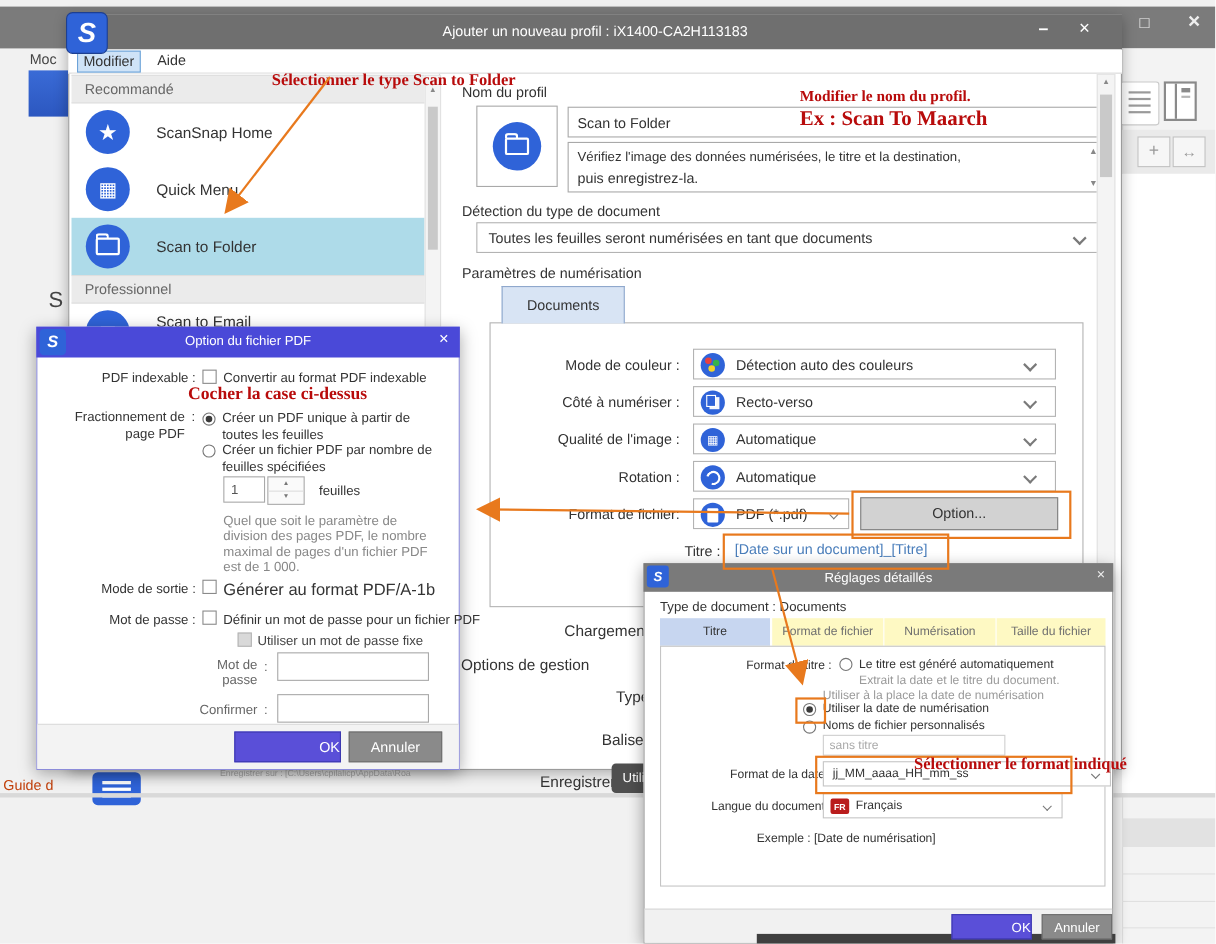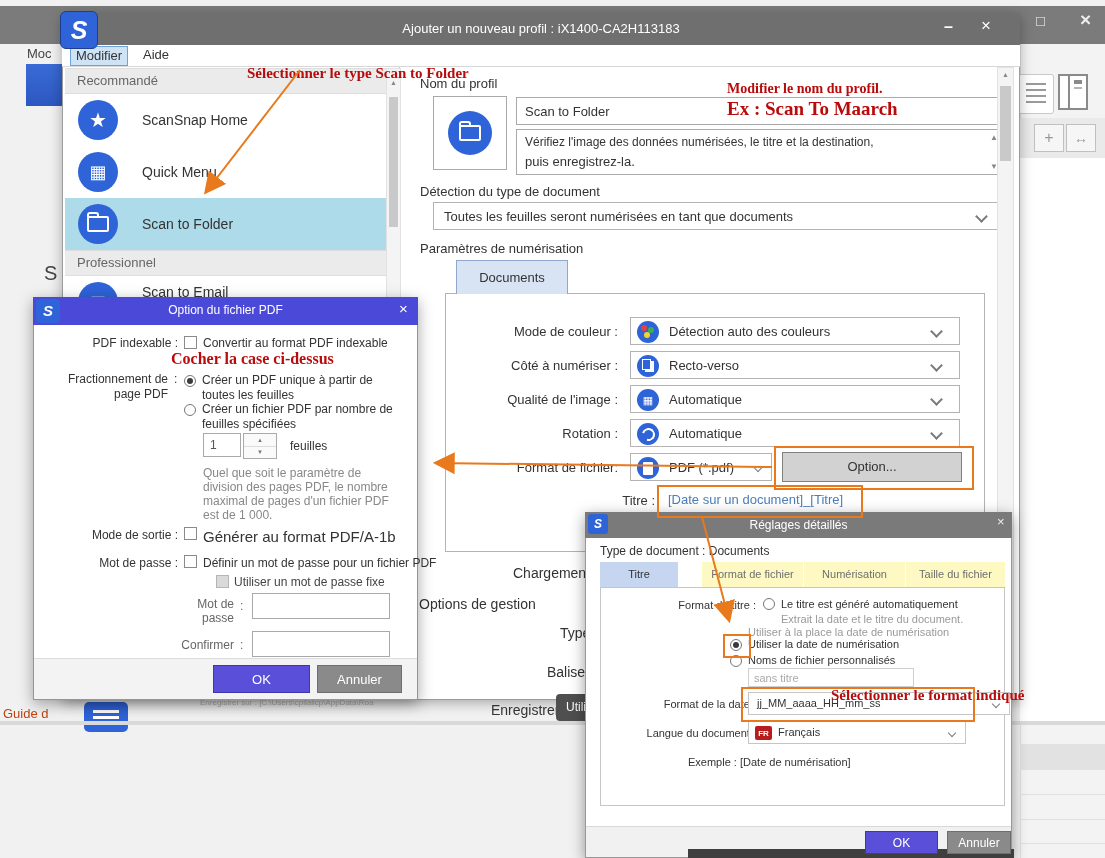--- a/index.html
+++ b/index.html
@@ -22,21 +22,21 @@
   .obox{border:2px solid #e8791d;z-index:55;pointer-events:none;}
   .red{font-family:"Liberation Serif",serif;font-weight:bold;color:#b80b0b;z-index:56;white-space:nowrap;}
   .folder{width:18px;height:12px;border:2px solid #fff;border-radius:2px;position:relative;}
   .folder::before{content:"";position:absolute;top:-6px;left:-2px;width:8px;height:3px;border:2px solid #fff;border-bottom:none;border-radius:3px 3px 0 0;}
   .sheet{width:10px;height:13px;background:#fff;border-radius:1px;}
   .rot{width:13px;height:13px;border:2.5px solid #fff;border-left-color:transparent;border-radius:50%;transform:rotate(-30deg);box-sizing:border-box;}
   .pages{width:9px;height:11px;border:1.5px solid #fff;box-shadow:3px 2px 0 0 rgba(255,255,255,.95);box-sizing:border-box;}
   .dot{position:absolute;width:6px;height:6px;border-radius:50%;}
   .scroll{background:#f4f4f4;border:1px solid #e2e2e2;box-sizing:border-box;}
   .thumb{background:#c9c9c9;}
-  .okbtn{background:#5a4fd8;border:1px solid #3c38b0;color:#fff;display:flex;align-items:center;justify-content:center;box-sizing:border-box;}
+  .okbtn{background:#5a4fd8;border:1px solid #3c38b0;color:#fff;display:flex;align-items:center;justify-content:flex-end;box-sizing:border-box;}
   .cnbtn{background:#8a8a8a;border:1px solid #6e6e6e;color:#fff;display:flex;align-items:center;justify-content:center;box-sizing:border-box;}
   .tab-inactive{background:#fef9c3;color:#6f6f6f;}
   input{font-family:"Liberation Sans",sans-serif;}
   input::placeholder{color:#aaa;}
   .frbadge{background:#b91c1c;color:#fff;font-size:8px;font-weight:bold;border-radius:2px;display:flex;align-items:center;justify-content:center;}
 </style>
 </head>
 <body>
 
 <div id="stage">
@@ -262,21 +262,21 @@
   <div class="ab" style="left:688px;top:849px;width:326px;height:9px;background:#3f3f3f;z-index:31;"></div>
 
   <div class="ab" style="left:585px;top:512px;width:427px;height:26px;background:#7a7a7a;z-index:32;"></div>
   <div class="ab t c nw" style="left:585px;top:518px;width:427px;color:#fff;font-size:12px;z-index:33;">Réglages détaillés</div>
   <div class="ab c" style="left:588px;top:514px;width:20px;height:20px;background:#2f63d8;border-radius:3px;z-index:33;">
     <span class="t" style="color:#fff;font-size:12px;font-weight:bold;font-style:italic;line-height:20px;display:block;text-align:center;">S</span>
   </div>
   <div class="ab t" style="left:997px;top:514px;color:#eee;font-size:13px;z-index:33;">×</div>
 
   <div class="ab t nw" style="left:600px;top:544px;font-size:12px;z-index:32;">Type de document : Documents</div>
-  <div class="ab t c" style="left:600px;top:562px;width:78px;height:25px;background:#c7d6f0;font-size:11px;line-height:25px;z-index:32;">Titre</div>
+  <div class="ab t c" style="left:600px;top:562px;width:100px;height:25px;background:#c7d6f0;font-size:11px;line-height:25px;z-index:32;">Titre</div>
   <div class="ab c tab-inactive" style="left:702px;top:562px;width:101px;height:25px;font-size:11px;line-height:25px;font-family:'Liberation Sans',sans-serif;z-index:32;">Format de fichier</div>
   <div class="ab c tab-inactive" style="left:804px;top:562px;width:101px;height:25px;font-size:11px;line-height:25px;font-family:'Liberation Sans',sans-serif;z-index:32;">Numérisation</div>
   <div class="ab c tab-inactive" style="left:906px;top:562px;width:99px;height:25px;font-size:11px;line-height:25px;font-family:'Liberation Sans',sans-serif;z-index:32;">Taille du fichier</div>
   <div class="ab" style="left:600px;top:587px;width:405px;height:219px;border:1px solid #c5c5c5;z-index:32;box-sizing:border-box;"></div>
 
   <div class="ab t r nw" style="left:596px;top:599px;width:160px;font-size:11px;z-index:33;">Format du titre  :</div>
   <div class="ab rad" style="left:763px;top:598px;z-index:33;"></div>
   <div class="ab t nw" style="left:781px;top:598px;font-size:11px;z-index:33;">Le titre est généré automatiquement</div>
   <div class="ab t nw" style="left:781px;top:613px;font-size:11px;color:#9a9a9a;z-index:33;">Extrait la date et le titre du document.</div>
   <div class="ab t nw" style="left:748px;top:626px;font-size:11px;color:#9a9a9a;z-index:33;">Utiliser à la place la date de numérisation</div>

